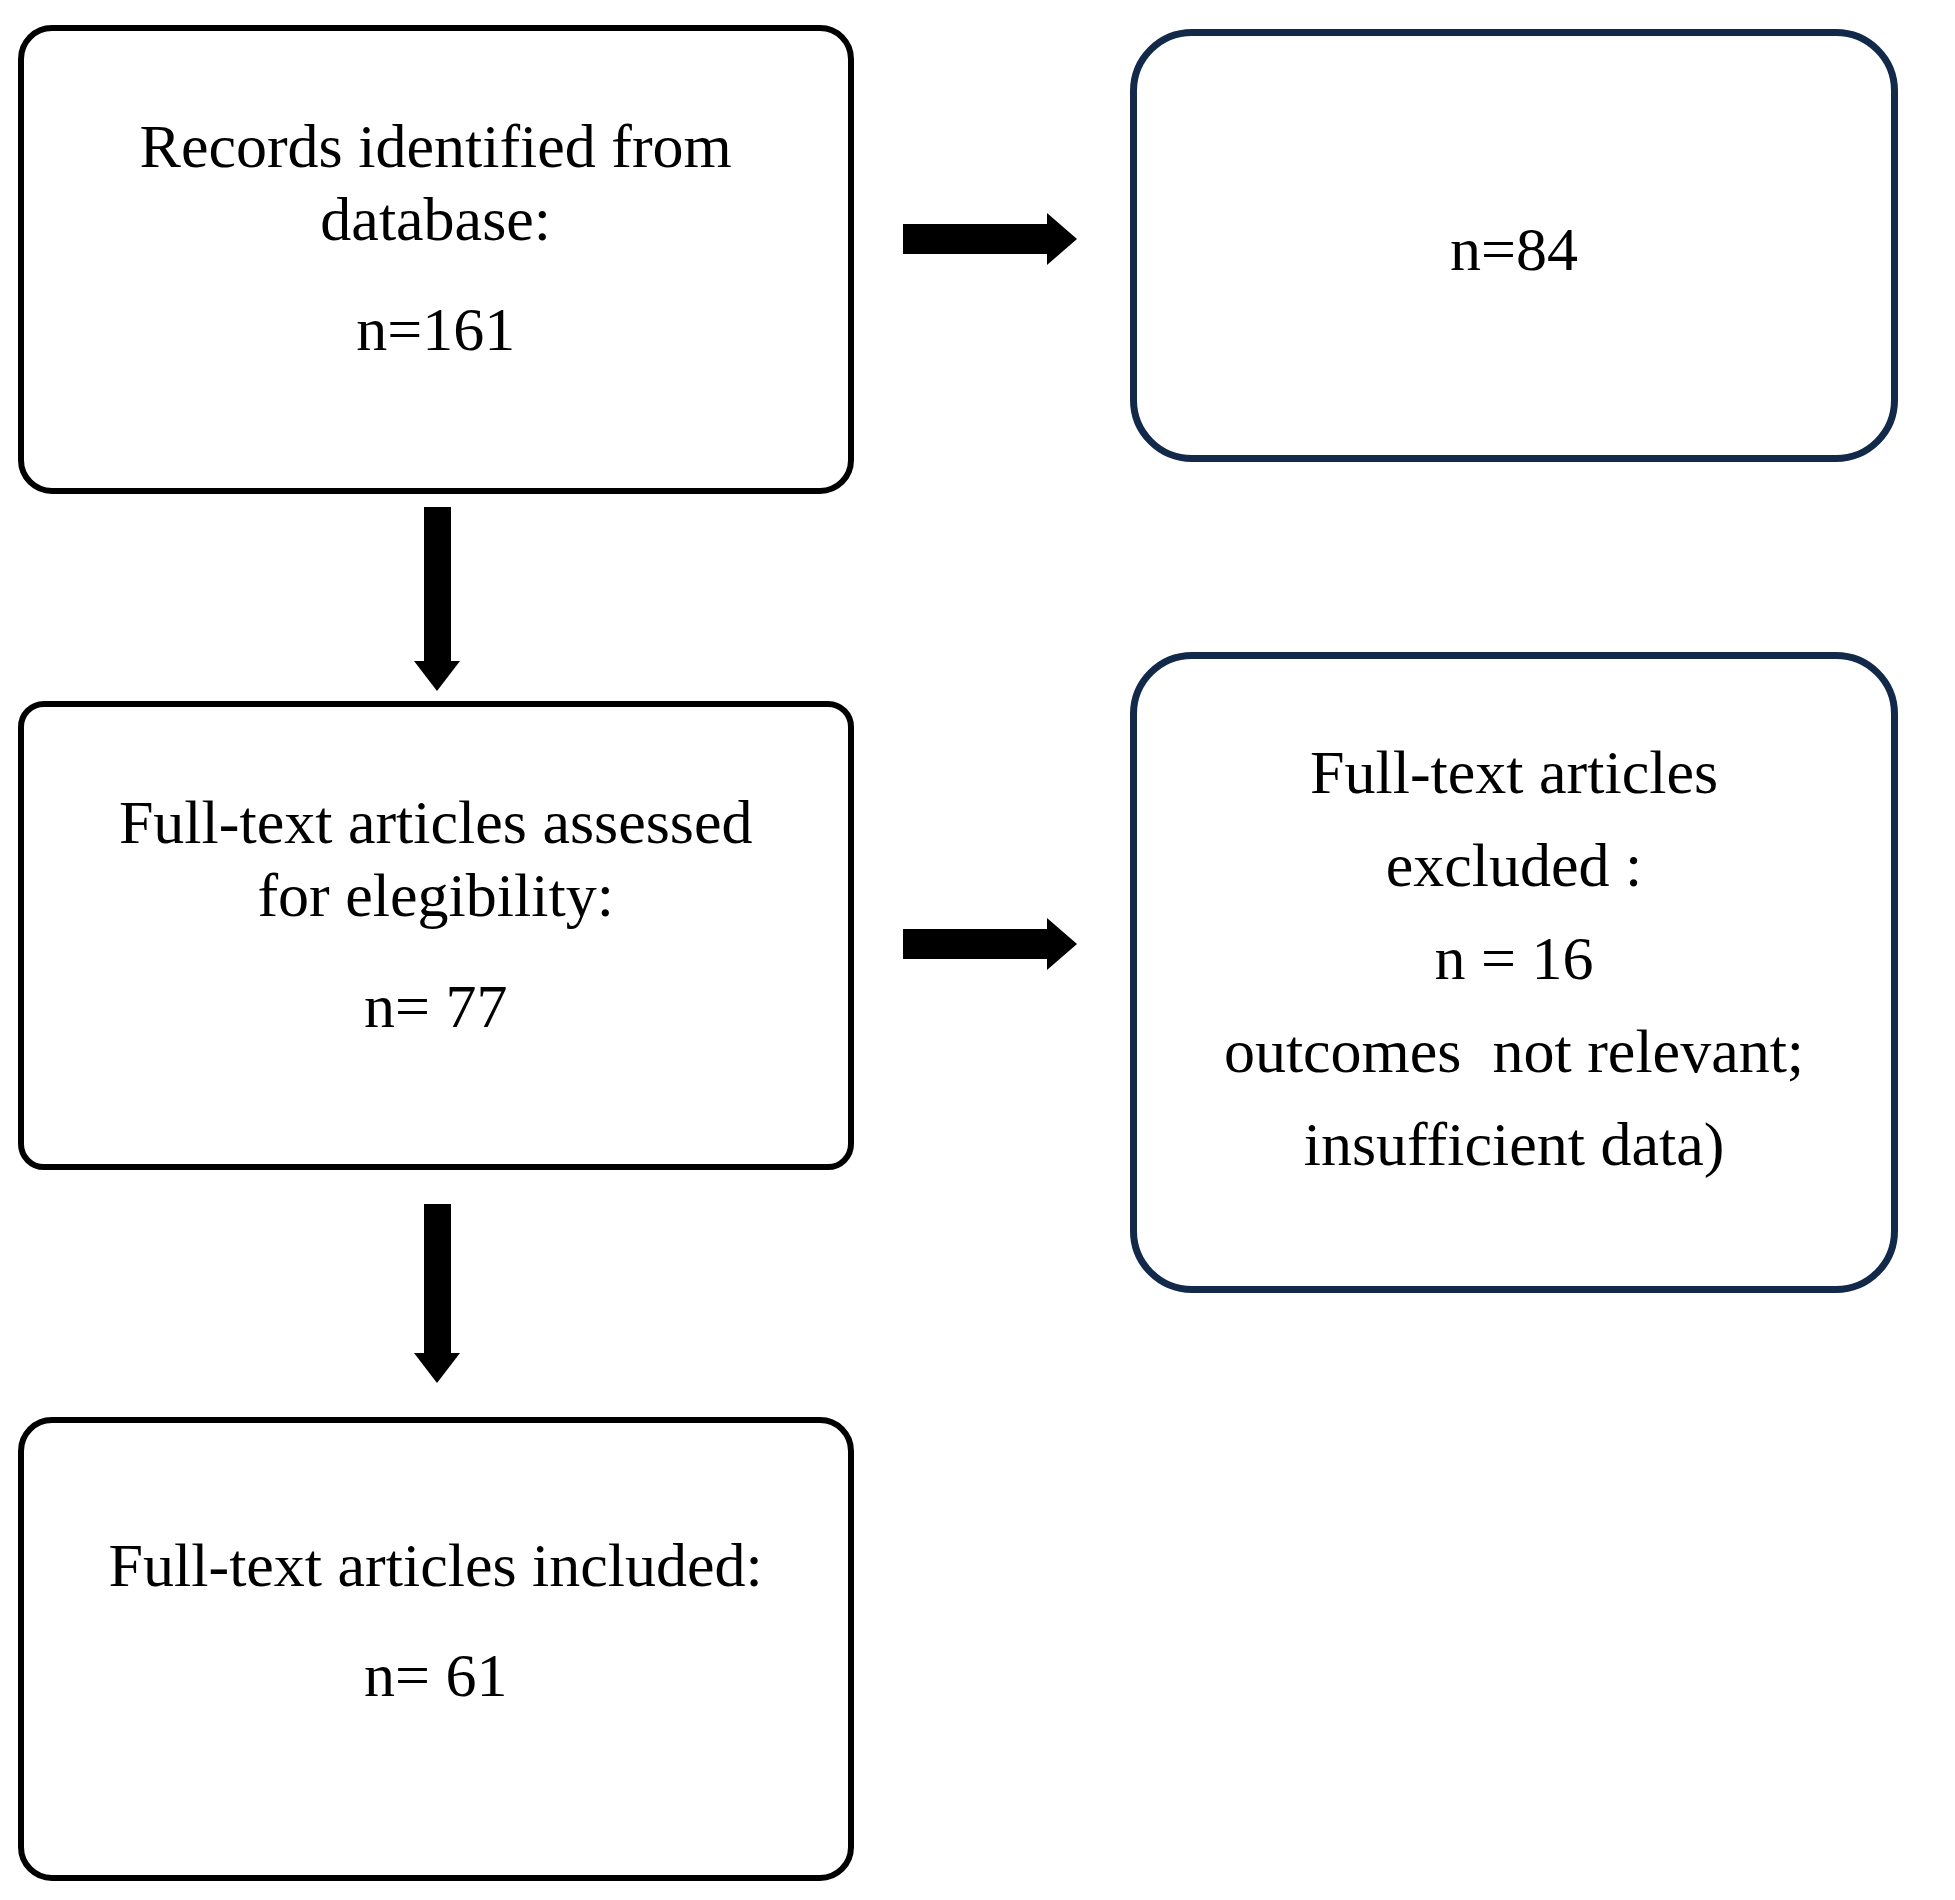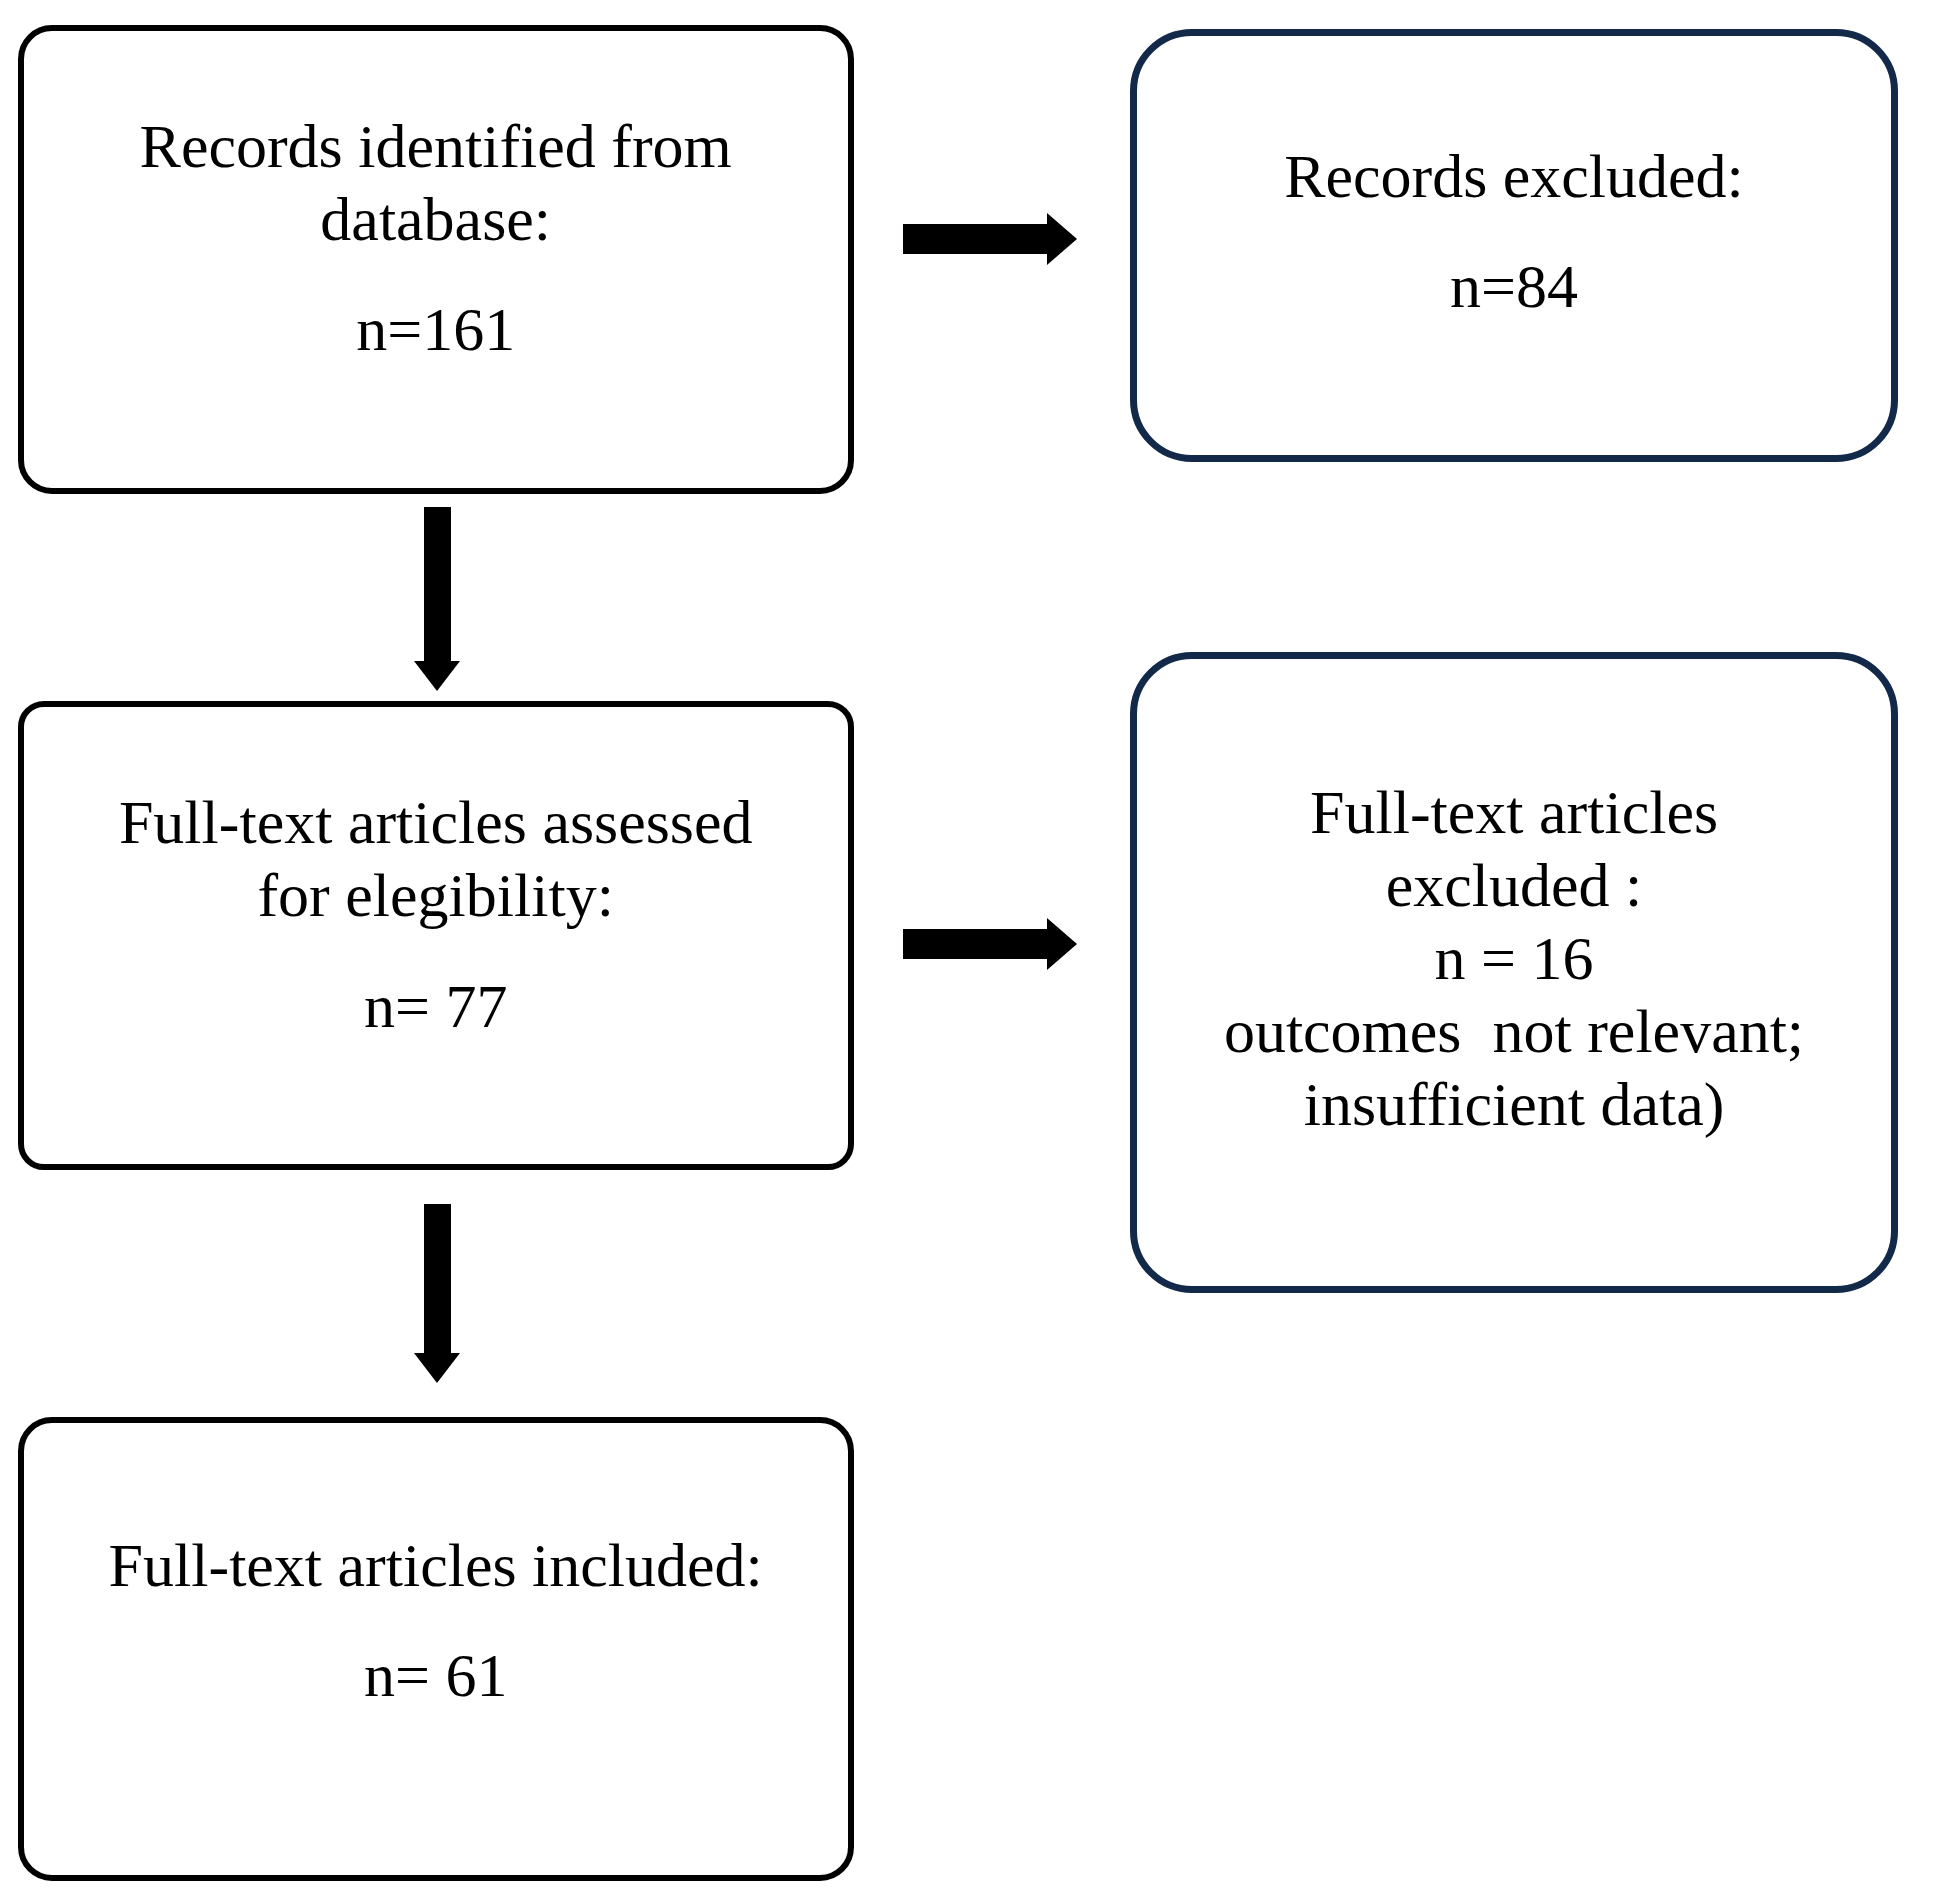--- a/index.html
+++ b/index.html
@@ -26,21 +26,21 @@
   .line { display:block; white-space:pre-wrap; }
   .count { display:block; margin-top:37px; white-space:pre-wrap; }
 
   
   #box-records-identified { left:17.7px;  top:15.6px;   width:836px; height:469px; padding-bottom:42px; }
   #box-fulltext-assessed  { left:17.7px;  top:692px; width:836px; height:469px; padding-bottom:42px;border-radius:26px; }
   #box-fulltext-included  { left:17.7px;  top:1408px; width:836px; height:464px; padding-bottom:57px; }
 
   
   #box-records-excluded   { left:1130px; top:20px;  width:768px; height:433px; padding-bottom:28px; }
-  #box-fulltext-excluded  { left:1130px; top:643px; width:768px; height:641px; padding-bottom:28px; }
+  #box-fulltext-excluded  { left:1130px; top:643px; width:768px; height:641px; padding-bottom:28px;gap:20px; }
 
   
   .shaft { position:absolute; background:#000000; }
   .head-right {
     position:absolute; width:0; height:0;
     border-top:26px solid transparent;
     border-bottom:26px solid transparent;
     border-left:30px solid #000000;
   }
   .head-down {
@@ -67,21 +67,20 @@
 
 <div class="canvas">
 
   <div class="box black" id="box-records-identified">
     <span class="line">Records identified from</span>
     <span class="line">database:</span>
     <span class="count">n=161</span>
   </div>
 
   <div class="box navy" id="box-records-excluded">
-    <span class="line">Records excluded:</span>
     <span class="count">n=84</span>
   </div>
 
   <div class="box black" id="box-fulltext-assessed">
     <span class="line">Full-text articles assessed</span>
     <span class="line">for elegibility:</span>
     <span class="count">n= 77</span>
   </div>
 
   <div class="box navy" id="box-fulltext-excluded">

